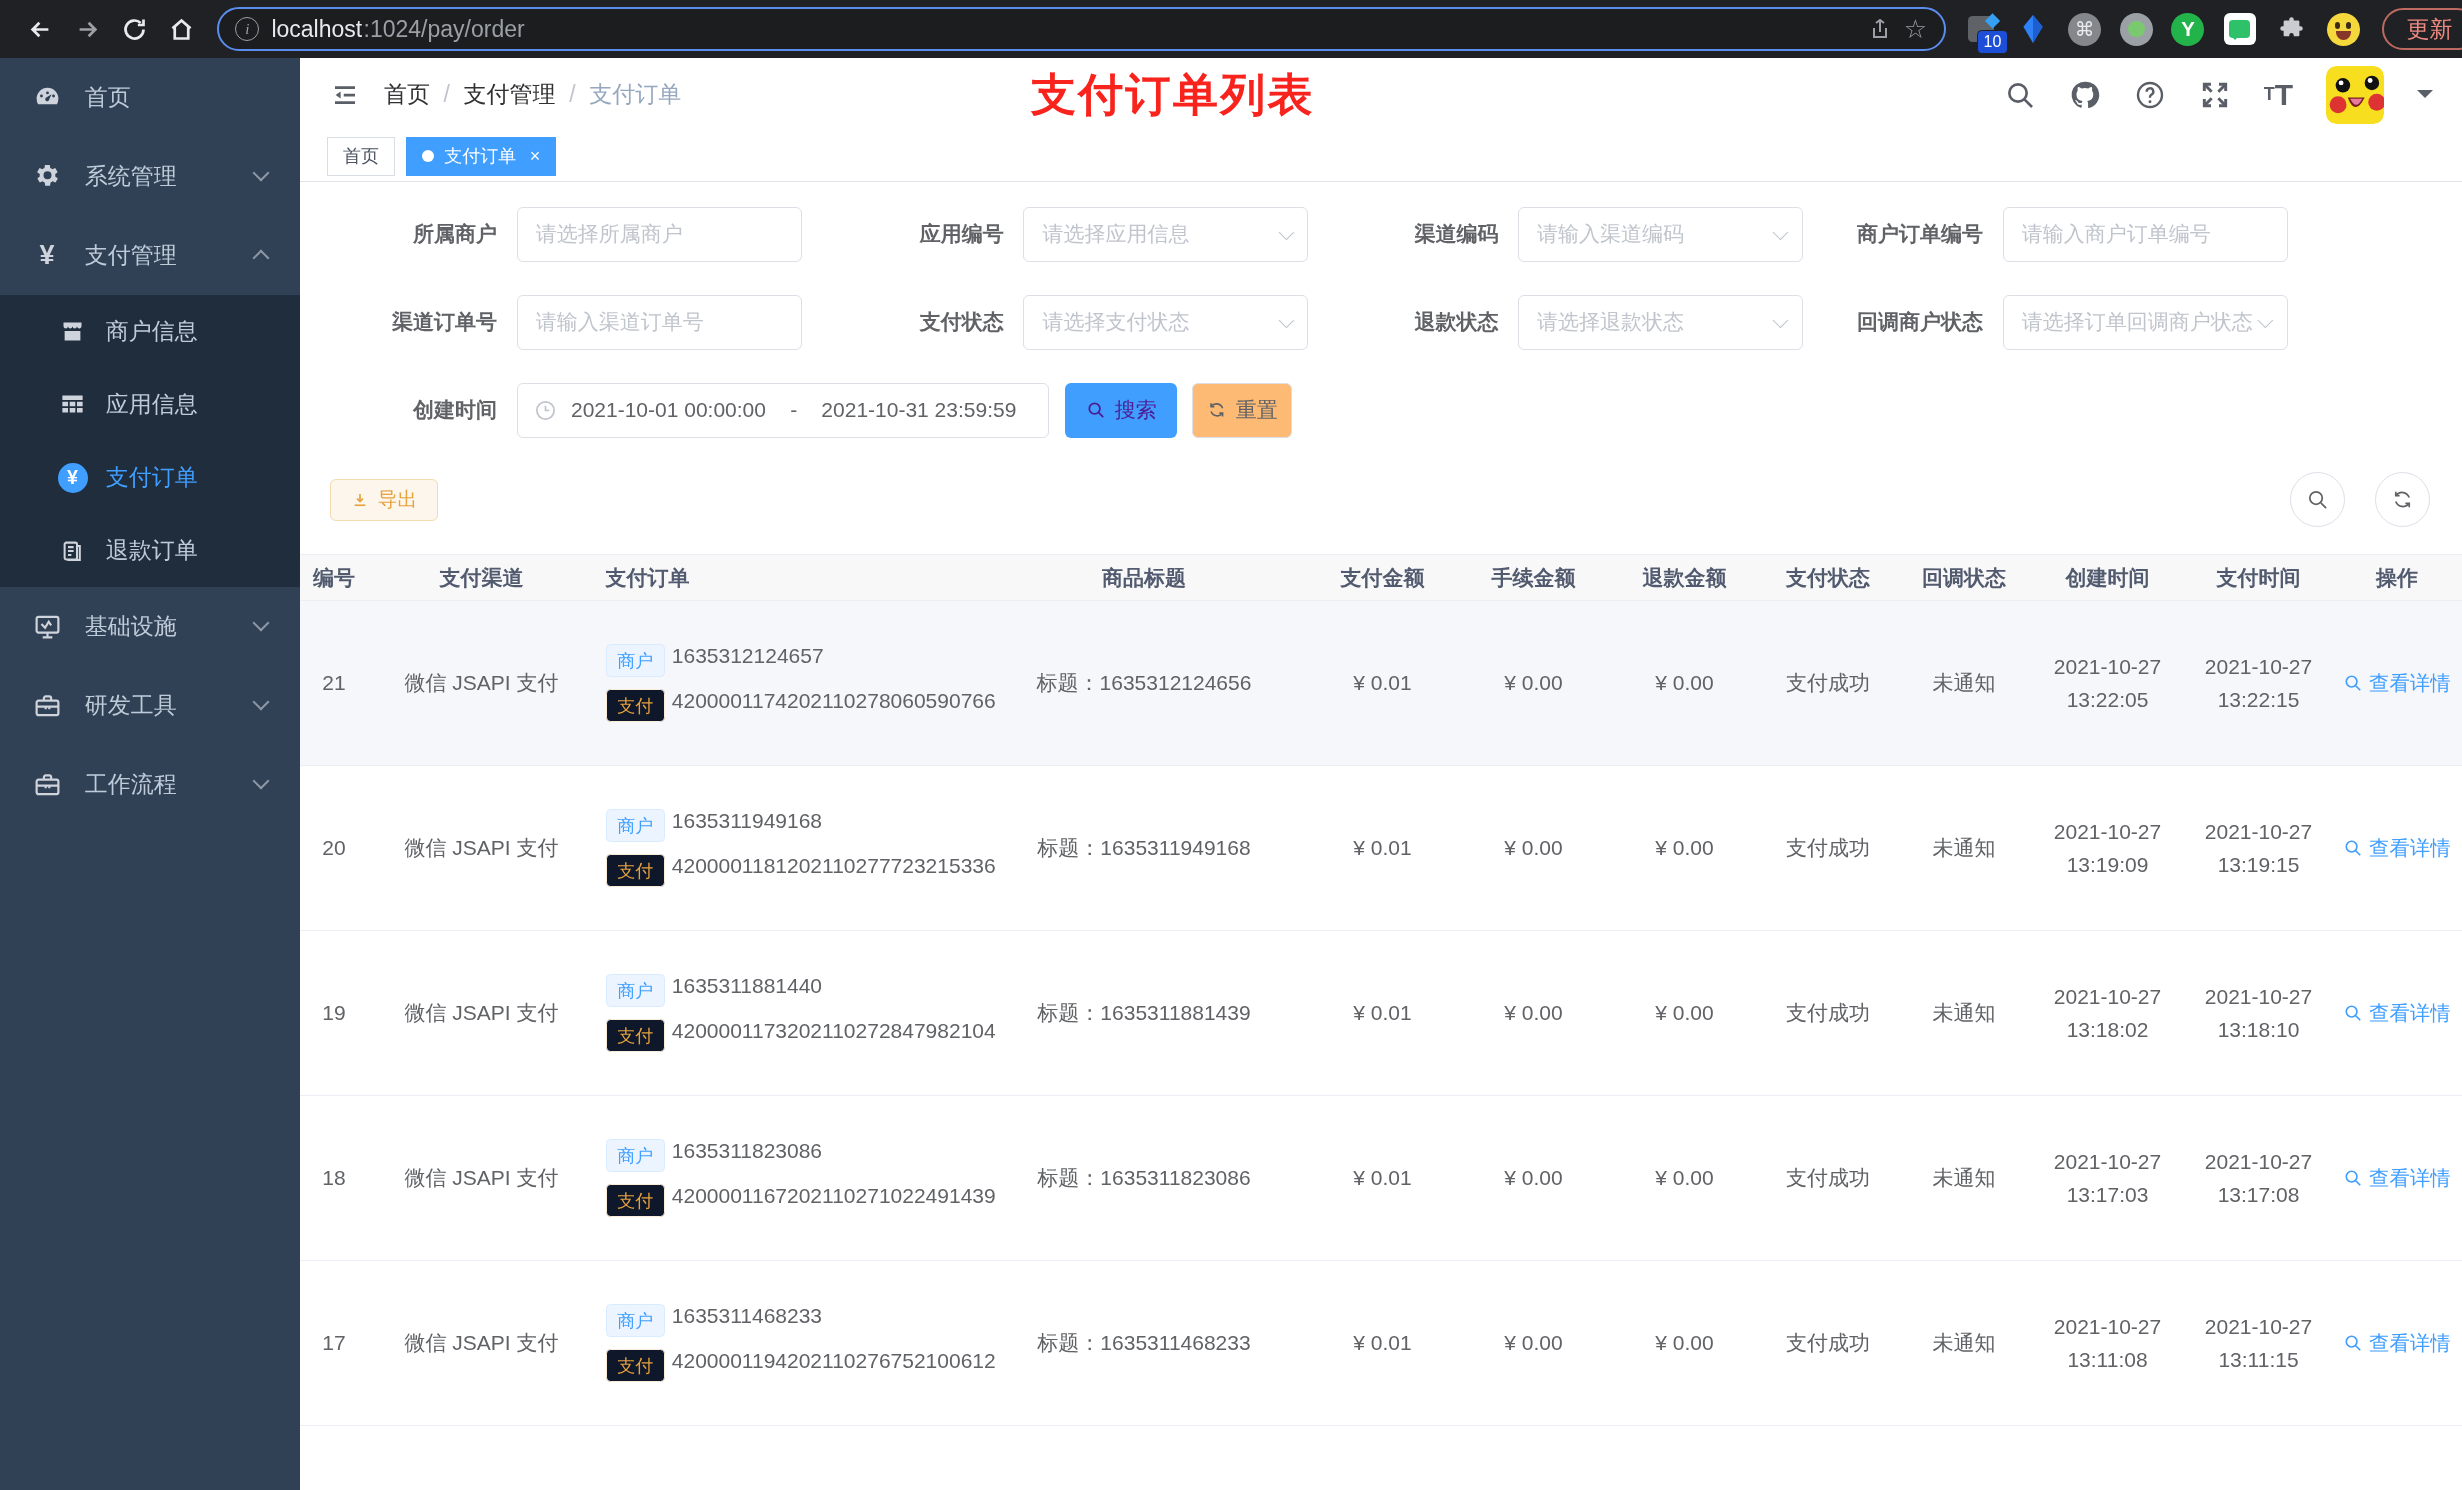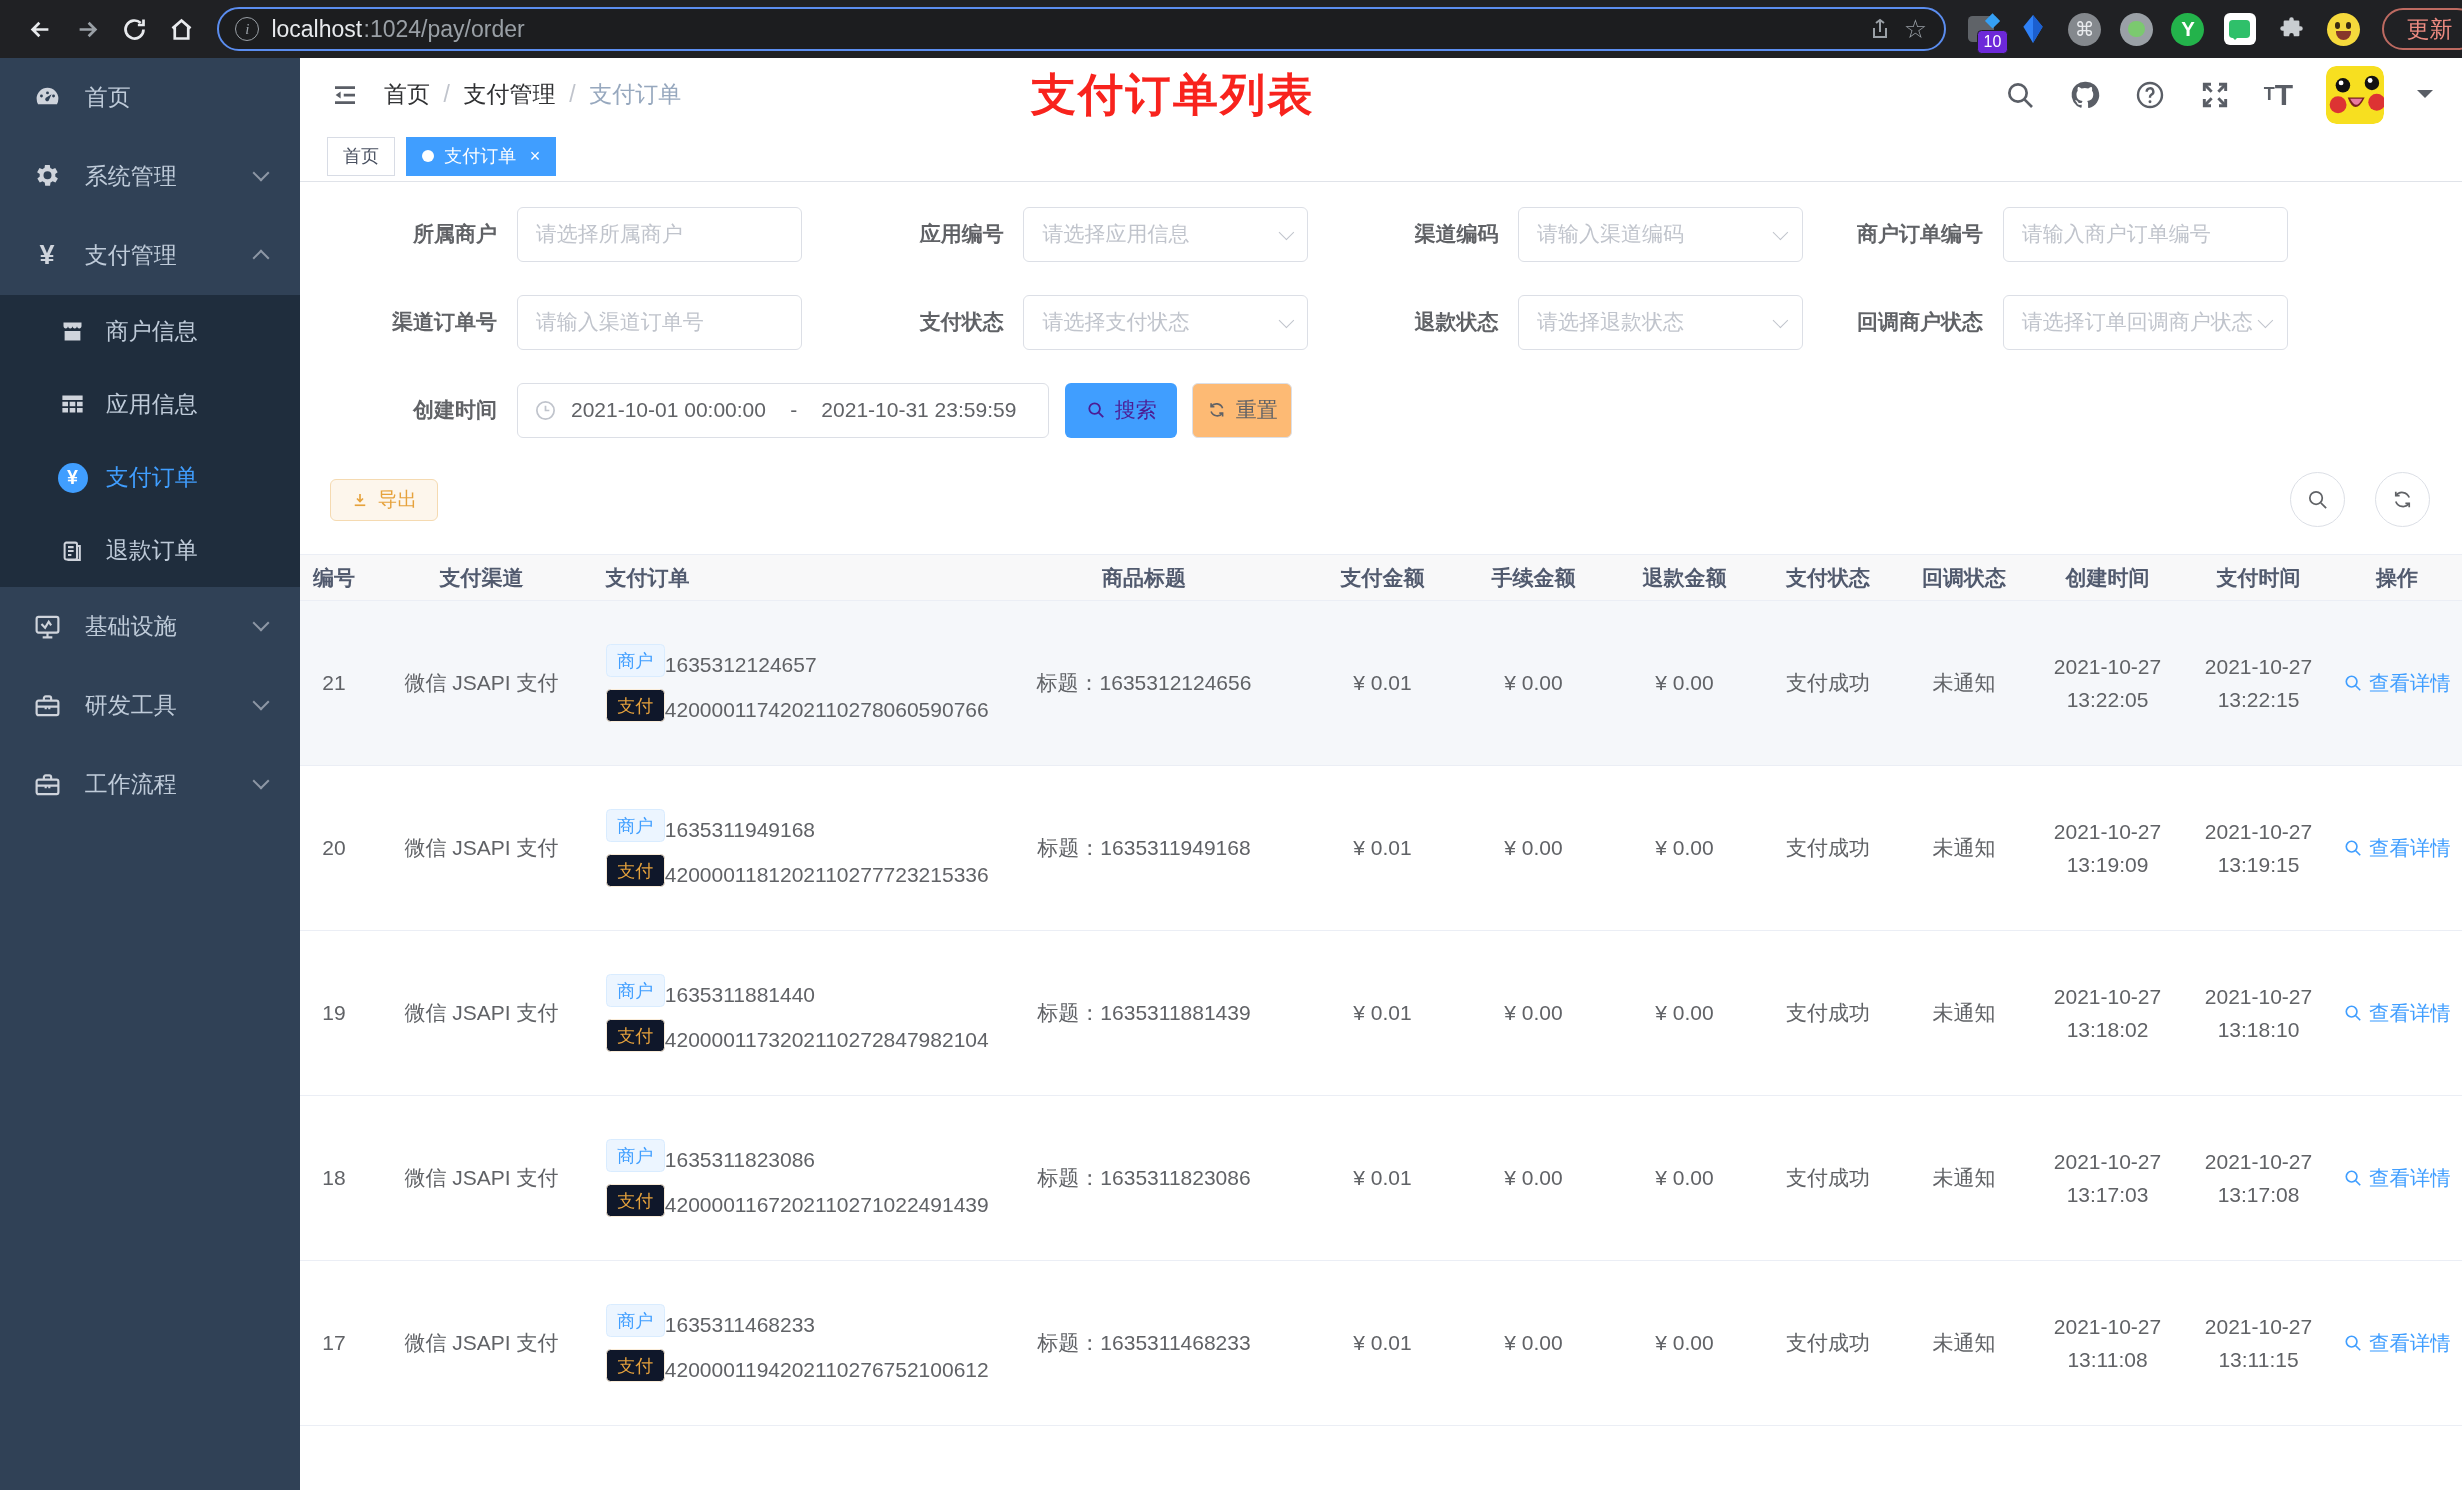--- a/index.html
+++ b/index.html
@@ -22,21 +22,21 @@
     font-style:italic; font-family:"Liberation Serif",serif; flex:none; }
   .url-host { color:#e8eaed; font-size:23px; }
   .url-rest { color:#9aa0a6; font-size:23px; margin-left:-10.6px; }
   .url-sp { flex:1; }
   .pill-ic { color:#9aa0a6; display:flex; align-items:center; }
   .pill-ic svg { width:24px; height:24px; }
   .star-ic { font-size:26px; color:#9aa0a6; line-height:1; }
   .exts { display:flex; align-items:center; gap:16.7px; margin-left:18px; }
   .ext { position:relative; width:35px; height:35px; display:flex; align-items:center;
     justify-content:center; flex:none; }
-  .ext .badge { position:absolute; bottom:-7.6px; right:-9px; background:#6d28d9; color:#fff;
+  .ext .badge { position:absolute; bottom:-7.6px; right:-9px; background:#1d4ed8; color:#fff;
     font-size:16px; line-height:1; padding:3px 5.3px; border-radius:4.5px; border:1.5px solid #202124; }
   .ext-grid { width:26px; height:26px; border-radius:4.5px; background:#5f6368; position:relative; }
   .ext-grid .dia { position:absolute; top:-6px; right:-6px; color:#35a0f4; font-size:19.7px; line-height:1; }
   .ext-drop svg { width:26px; height:30px; }
   .circ { width:33px; height:33px; border-radius:50%; display:flex; align-items:center; justify-content:center; }
   .c-gray { background:#84888d; color:#e8eaed; font-size:19.7px; }
   .c-gray2 { background:#9aa0a6; }
   .c-gray2 .dot { width:16.7px; height:16.7px; border-radius:50%; background:#7bc96f; }
   .c-green { background:#23b34b; color:#fff; font-size:20.4px; font-weight:700; }
   .ext-chat { width:32px; height:32px; border-radius:6px; background:#fff; display:flex;
@@ -152,21 +152,21 @@
   .tr.hl { background:#f5f7fa; }
   .td,.th { flex:none; text-align:center; }
   .c1 { width:68px; overflow:hidden; }
   .c2 { width:227px; }
   .c3 { width:386px; text-align:left; padding-left:10.6px; }
   .c4 { width:326px; }
   .c5,.c6,.c7 { width:151px; }
   .c8,.c9 { width:136px; }
   .c10,.c11 { width:151px; }
   .c12 { width:126px; }
-  .ord-line { display:flex; align-items:flex-end; gap:0; margin:12px 0; }
+  .ord-line { display:flex; align-items:flex-start; gap:7px; margin:12px 0; }
   .tag { display:inline-flex; align-items:center; height:33px; padding:0 10.6px; border-radius:4.5px;
     font-size:18px; border:1.5px solid; flex:none; }
   .tag-blue { color:#409eff; background:#ecf5ff; border-color:#d9ecff; }
   .tag-orange { color:#e6a23c; background:#0f172a; border-color:#faecd8; }
   .tline { line-height:33px; }
   .view-link { color:#409eff; display:inline-flex; align-items:center; gap:6px; cursor:pointer; font-size:20.4px; }
   .view-link svg { width:19.7px; height:19.7px; }
   .tr.partial { height:165px; border-bottom:none; }
 </style>
 </head>

